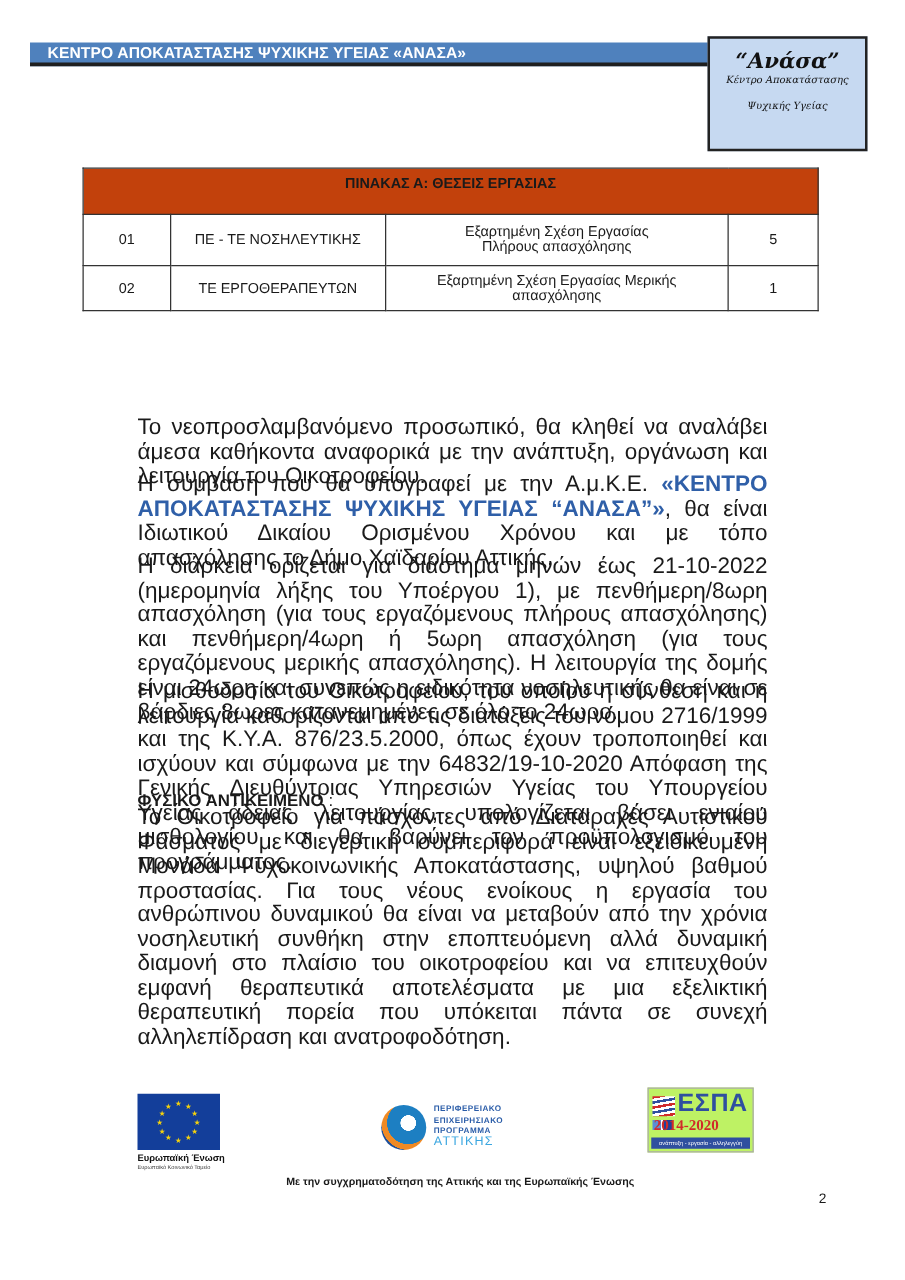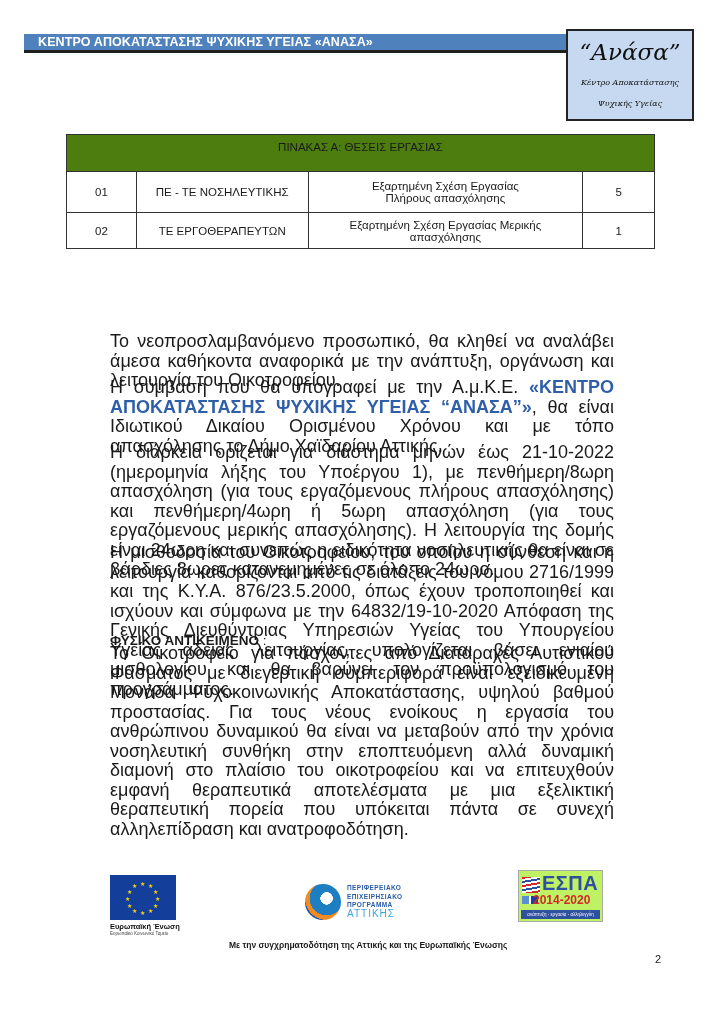--- a/index.html
+++ b/index.html
@@ -11,32 +11,32 @@
       position: absolute; left: 24px; top: 34px; width: 546px; height: 16px;
       background: #4f81bd; border-bottom: 3px solid #1f1f1f;
       color: #ffffff; font-size: 12.5px; font-weight: bold; line-height: 16px;
       padding-left: 14px; box-sizing: content-box; letter-spacing: 0.1px;
     }
     .logo-box {
       position: absolute; left: 566px; top: 29px; width: 128px; height: 92px;
       background: #c6d9f1; border: 2px solid #222; box-sizing: border-box;
       text-align: center; font-family: "DejaVu Serif", serif; font-style: italic; color: #111;
     }
-    .logo-title { font-size: 23px; margin-top: 8px; font-weight: normal; }
-    .logo-line { font-size: 8px; margin-top: 13px; }
+    .logo-title { font-size: 17px; margin-top: 8px; font-weight: bold; }
+    .logo-line { font-size: 8px; margin-top: 0; }
     .logo-line2 { font-size: 8px; margin-top: 12px; }
 
     table.positions {
       position: absolute; left: 66px; top: 134px; width: 589px;
       border-collapse: collapse; font-size: 11.5px;
     }
     table.positions td, table.positions th {
       border: 1px solid #333; text-align: center; vertical-align: middle; padding: 0 4px;
     }
-    .t-title { background: #4d7c0f; height: 30px; font-weight: normal; vertical-align: top !important; padding-top: 6px !important; }
+    .t-title { background: #c2410c; height: 30px; font-weight: bold; vertical-align: top !important; padding-top: 6px !important; }
     .t-head th { height: 63px; font-weight: bold; font-size: 12px; }
     .t-head th.multi { line-height: 28px; }
     .t-head th.top { vertical-align: top; padding-top: 6px; }
     .r1 td { height: 40px; }
     .r2 td { height: 35px; }
 
     .body-text {
       position: absolute; left: 110px; width: 504px; font-size: 18px; line-height: 19.5px;
       text-align: justify;
     }
@@ -58,21 +58,21 @@
     .pep-logo { position: absolute; left: 305px; top: 880px; width: 130px; height: 42px; }
     .pep-circle { position: absolute; left: 0; top: 4px; width: 36px; height: 36px; border-radius: 50%;
       background: radial-gradient(circle at 60% 40%, #ffffff 0 20%, #1d7fc2 21% 55%, #f08a24 56% 70%, #1d4f9a 71%); }
     .pep-text { position: absolute; left: 42px; top: 4px; font-size: 6.5px; font-weight: bold; color: #2a5ca8; line-height: 8.5px; letter-spacing: 0.4px; }
     .pep-text .att { color: #3aa6e0; font-size: 10px; font-weight: normal; letter-spacing: 1px; }
 
     .espa-logo { position: absolute; left: 518px; top: 870px; width: 83px; height: 50px; border: 1px solid #aaa; background: #bef264; }
     .espa-waves { position: absolute; left: 3px; top: 6px; width: 18px; height: 16px;
       background: repeating-linear-gradient(170deg, #d02a2a 0 2px, #fff 2px 4px, #2f4f9f 4px 6px, #fff 6px 8px); }
     .espa-title { position: absolute; left: 23px; top: 1px; font-size: 20px; font-weight: bold; color: #2f4f9f; letter-spacing: 0.5px; line-height: 22px; }
-    .espa-years { position: absolute; left: 14px; top: 22px; font-size: 12px; color: #d02a2a; font-weight: bold; line-height: 14px; }
+    .espa-years { position: absolute; left: 4px; top: 22px; font-size: 12px; color: #d02a2a; font-weight: bold; line-height: 14px; font-family: Liberation Serif, serif; }
     .espa-flags { position: absolute; left: 3px; top: 25px; width: 16px; height: 8px;
       background: linear-gradient(90deg, #5a8fd6 0 45%, #fff 45% 55%, #1f3f9a 55%); }
     .espa-band { position: absolute; left: 2px; bottom: 2px; right: 2px; height: 9px; background: #2f4f9f; color: #fff; font-size: 4.5px; line-height: 9px; text-align: center; }
 
     .footer-caption { position: absolute; left: 229px; top: 940px; font-size: 8.5px; font-weight: bold; color: #1a1a1a; }
     .page-number { position: absolute; left: 655px; top: 953px; font-size: 11px; }
   </style>
 </head>
 <body>
 

